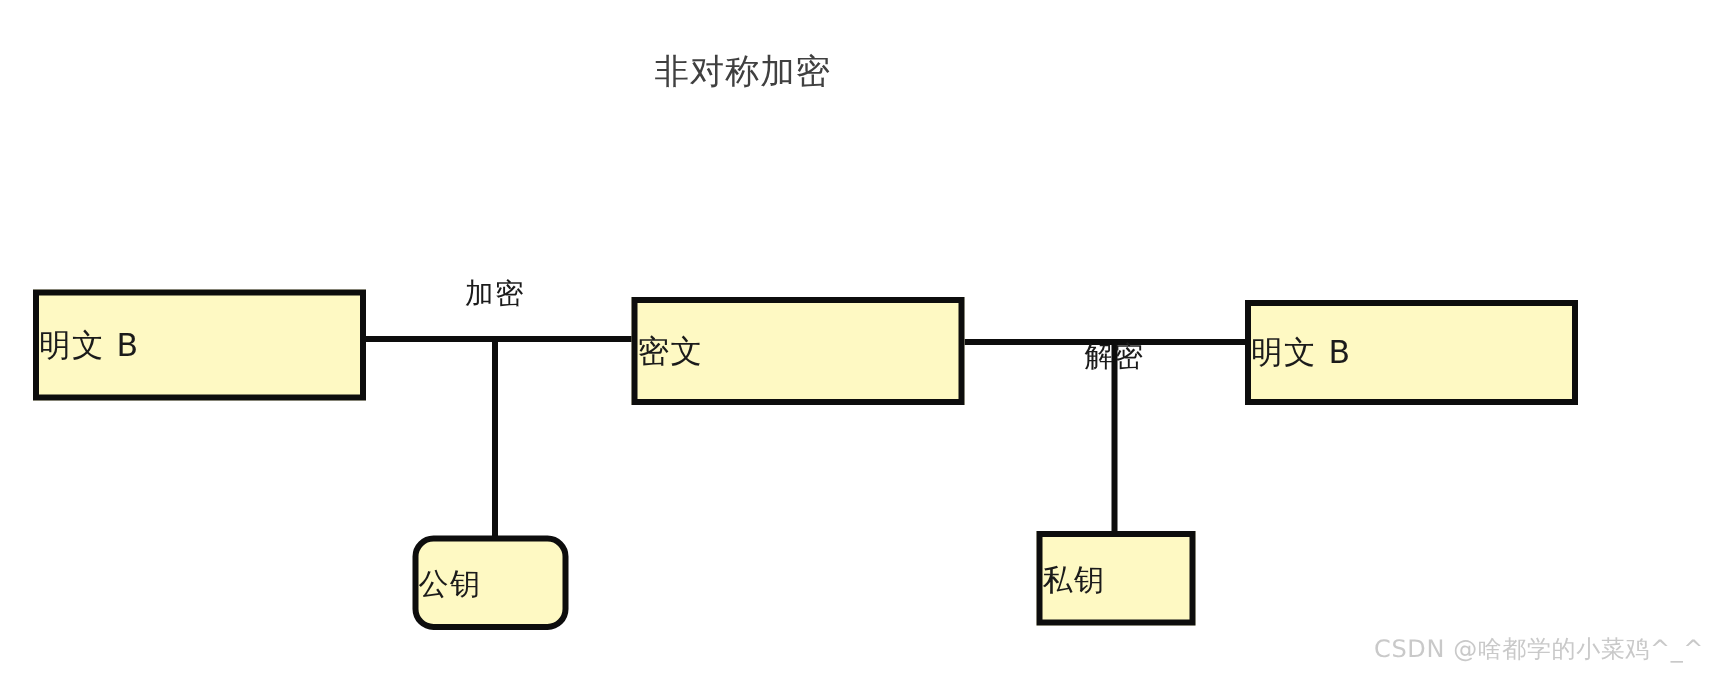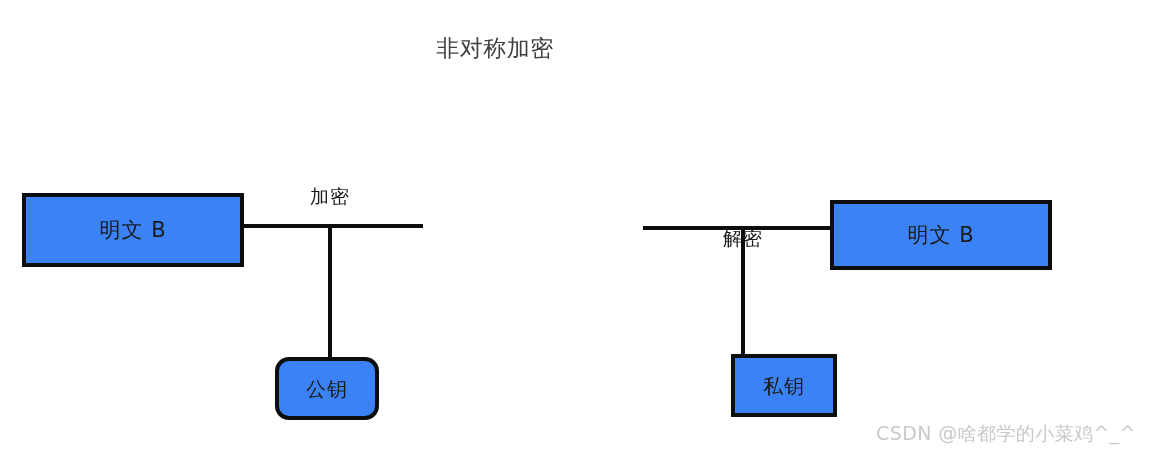--- a/index.html
+++ b/index.html
@@ -30,42 +30,41 @@
     color: #404040;
     letter-spacing: 0.5px;
     white-space: nowrap;
   }
 
   
   .node-box {
     position: absolute;
     box-sizing: border-box;
     border: 4px solid #0d0d0d;
-    background: #3b82f6;
+    background: #fef9c3;
     display: flex;
     align-items: center;
-    justify-content: center;
     color: #1b1b1b;
     white-space: nowrap;
   }
   .node-box .node-label {
     font-size: 21px;
     line-height: 24px;
     letter-spacing: 1px;
   }
   .node-box.small .node-label {
     font-size: 20px;
     letter-spacing: 1px;
   }
 
   #box-plaintext-source { left: 22px;  top: 193px; width: 222px; height: 74px; }
   #box-ciphertext      { left: 421px; top: 198px; width: 222px; height: 72px; }
   #box-plaintext-result{ left: 830px; top: 200px; width: 222px; height: 70px; }
   #box-public-key      { left: 275px; top: 357px; width: 104px; height: 63px; border-radius: 14px; }
-  #box-private-key     { left: 691px; top: 354px; width: 106px; height: 63px; margin-left: 40px; }
+  #box-private-key     { left: 691px; top: 354px; width: 106px; height: 63px; }
 
   
   .conn-h {
     position: absolute;
     height: 4px;
     background: #0d0d0d;
   }
   .conn-v {
     position: absolute;
     width: 4px;
@@ -88,21 +87,21 @@
     font-family: Liberation Serif, serif;
   }
   #label-encrypt { left: 292px; top: 186px; width: 76px; }
   #label-decrypt { left: 705px; top: 194px; width: 76px; margin-top: 34px; }
 
   
   .watermark {
     position: absolute;
     right: 18px;
     bottom: 10px;
-    font-size: 19px;
+    font-size: 16px;
     line-height: 22px;
     color: #c9c9c9;
     white-space: nowrap;
     letter-spacing: 0.4px;
   }
 </style>
 </head>
 <body>
 
 <div id="canvas">
@@ -115,20 +114,23 @@
   <div class="conn-h" id="conn-decrypt-h"></div>
   <div class="conn-v" id="conn-decrypt-v"></div>
 
   <div class="edge-label" id="label-encrypt">加密</div>
   <div class="edge-label" id="label-decrypt">解密</div>
 
   <div class="node-box" id="box-plaintext-source">
     <span class="node-label">明文 B</span>
   </div>
 
+  <div class="node-box" id="box-ciphertext">
+    <span class="node-label">密文</span>
+  </div>
 
   <div class="node-box" id="box-plaintext-result">
     <span class="node-label">明文 B</span>
   </div>
 
   <div class="node-box small" id="box-public-key">
     <span class="node-label">公钥</span>
   </div>
 
   <div class="node-box small" id="box-private-key">

